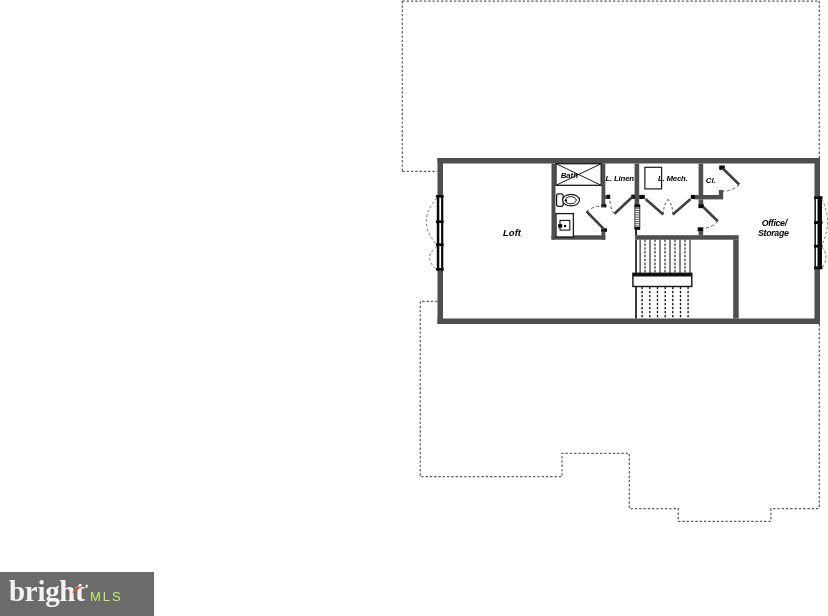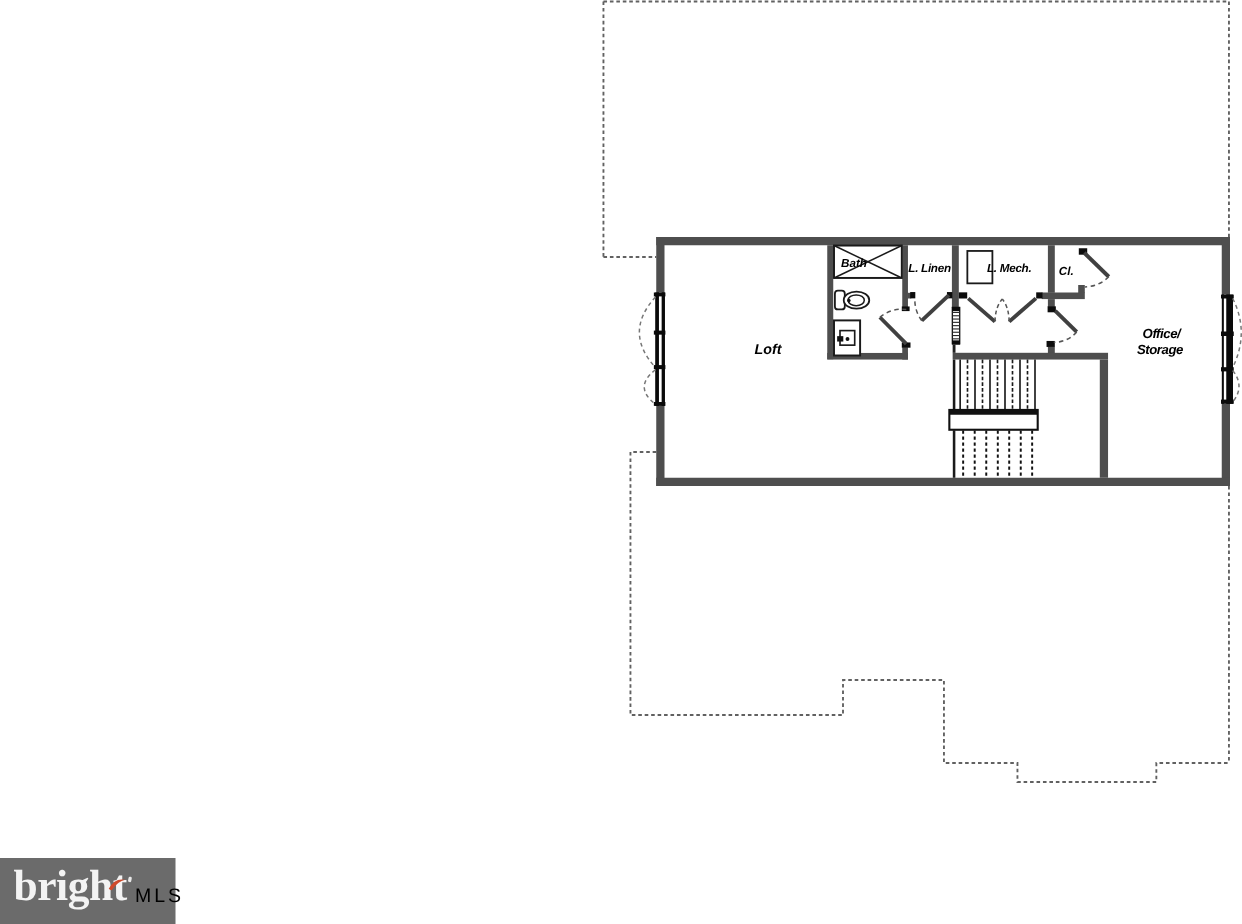--- a/index.html
+++ b/index.html
@@ -216,24 +216,24 @@
 
     <text x="672.8" y="181.3" font-size="7.8" letter-spacing="-0.2">L. Mech.</text>
 
     <text x="710.8" y="183" font-size="7.8">Cl.</text>
 
     <text x="774.3" y="225.6" font-size="8.8" letter-spacing="-0.3">Office/</text>
     <text x="773.3" y="236.2" font-size="8.8" letter-spacing="-0.3">Storage</text>
   </g>
 </svg>
 
-<div style="position:absolute;left:0;top:572px;width:117px;height:44px;background:#6b6b6b;filter:blur(0px);">
+<div style="position:absolute;left:0;top:572px;width:154px;height:44px;background:#6b6b6b;filter:blur(0px);">
 
   <div style="position:absolute;left:9px;top:3px;color:#f3f3f3;font-family:'Liberation Serif',serif;font-weight:bold;font-size:29px;letter-spacing:-0.3px;">bright</div>
 
   <svg width="20" height="12" style="position:absolute;left:71px;top:11.5px;">
     <path d="M1.5,8.5 Q5.5,1 12.5,2.5 Q7.5,3.5 3.5,9.5 Q2.2,9.2 1.5,8.5 Z" fill="#cf4a2b"></path>
     <rect x="14.5" y="0.5" width="2.2" height="3.6" rx="1" fill="#e8e8e8" transform="rotate(12 15.6 2.3)"></rect>
   </svg>
 
-  <div style="position:absolute;left:90px;top:17px;color:#000000;font-family:'Liberation Sans',sans-serif;font-size:13px;letter-spacing:2px;">MLS</div>
+  <div style="position:absolute;left:90px;top:17px;color:#bef264;font-family:'Liberation Sans',sans-serif;font-size:13px;letter-spacing:2px;">MLS</div>
 </div>
 </div>
 
 </body></html>

